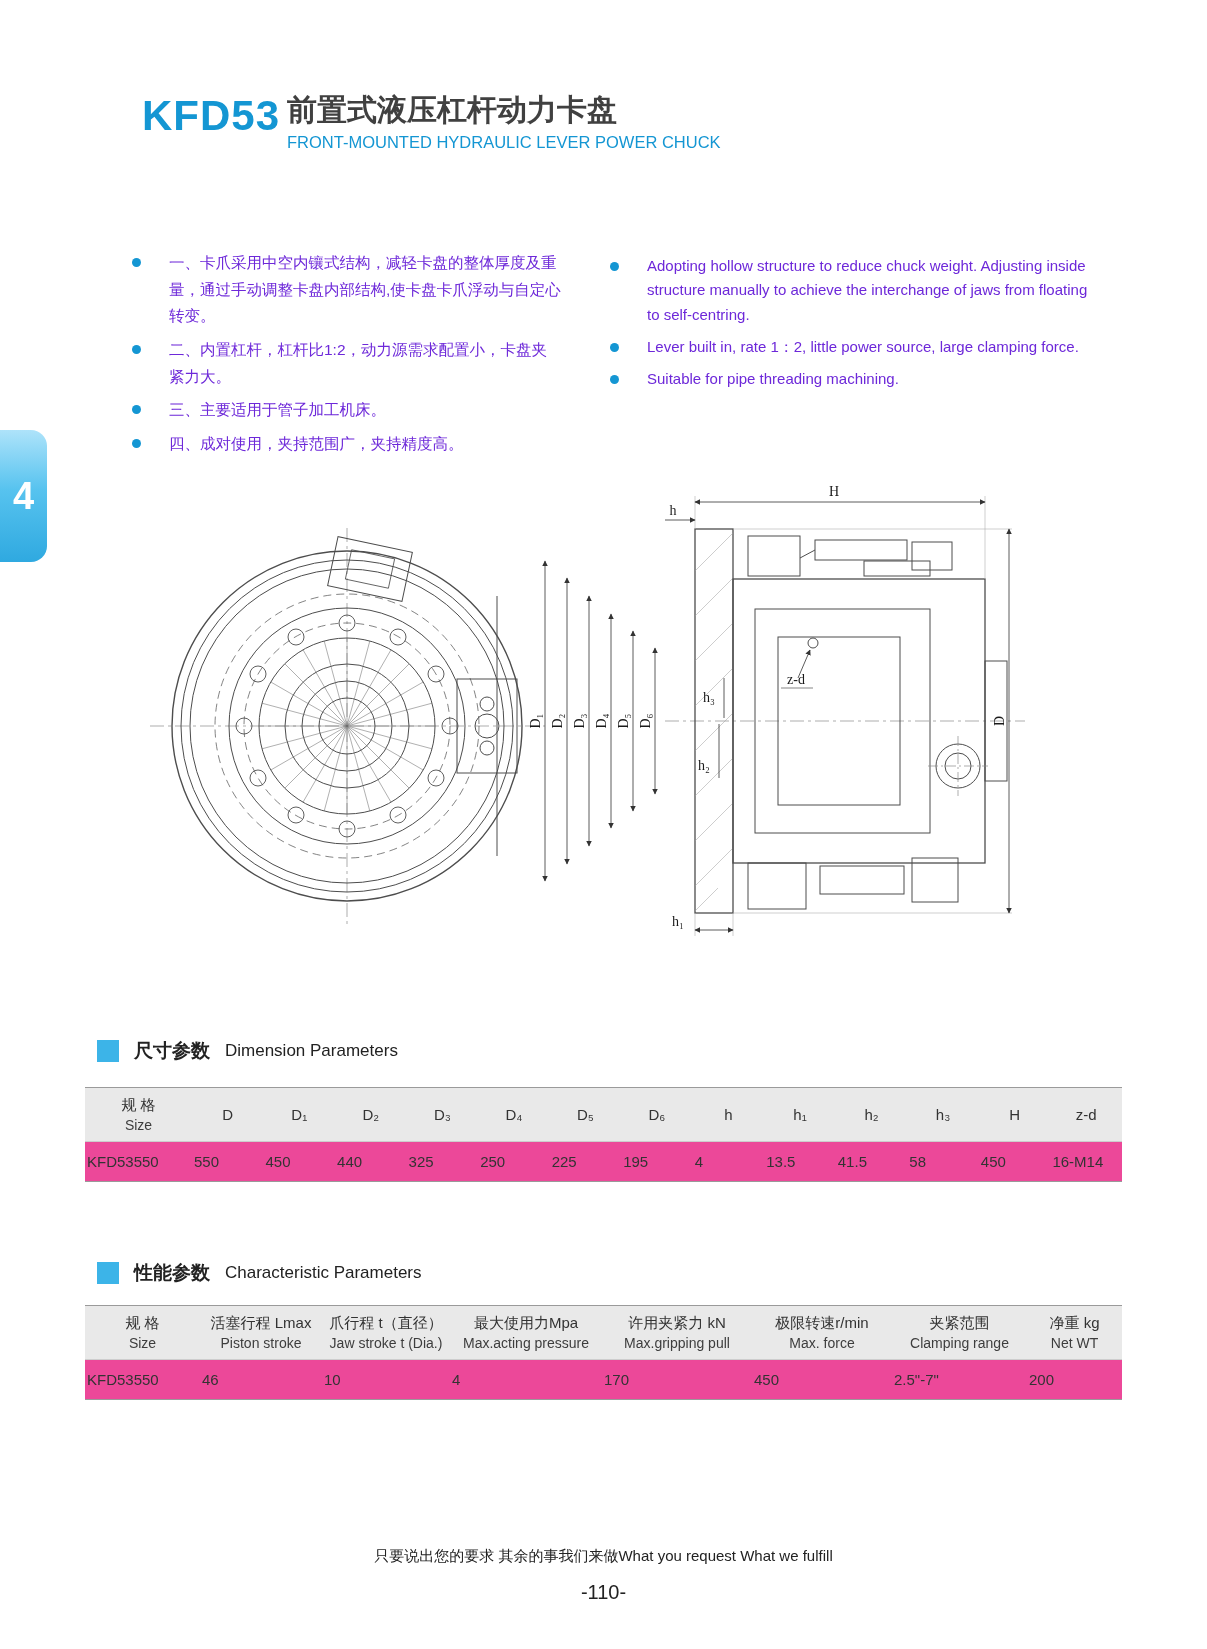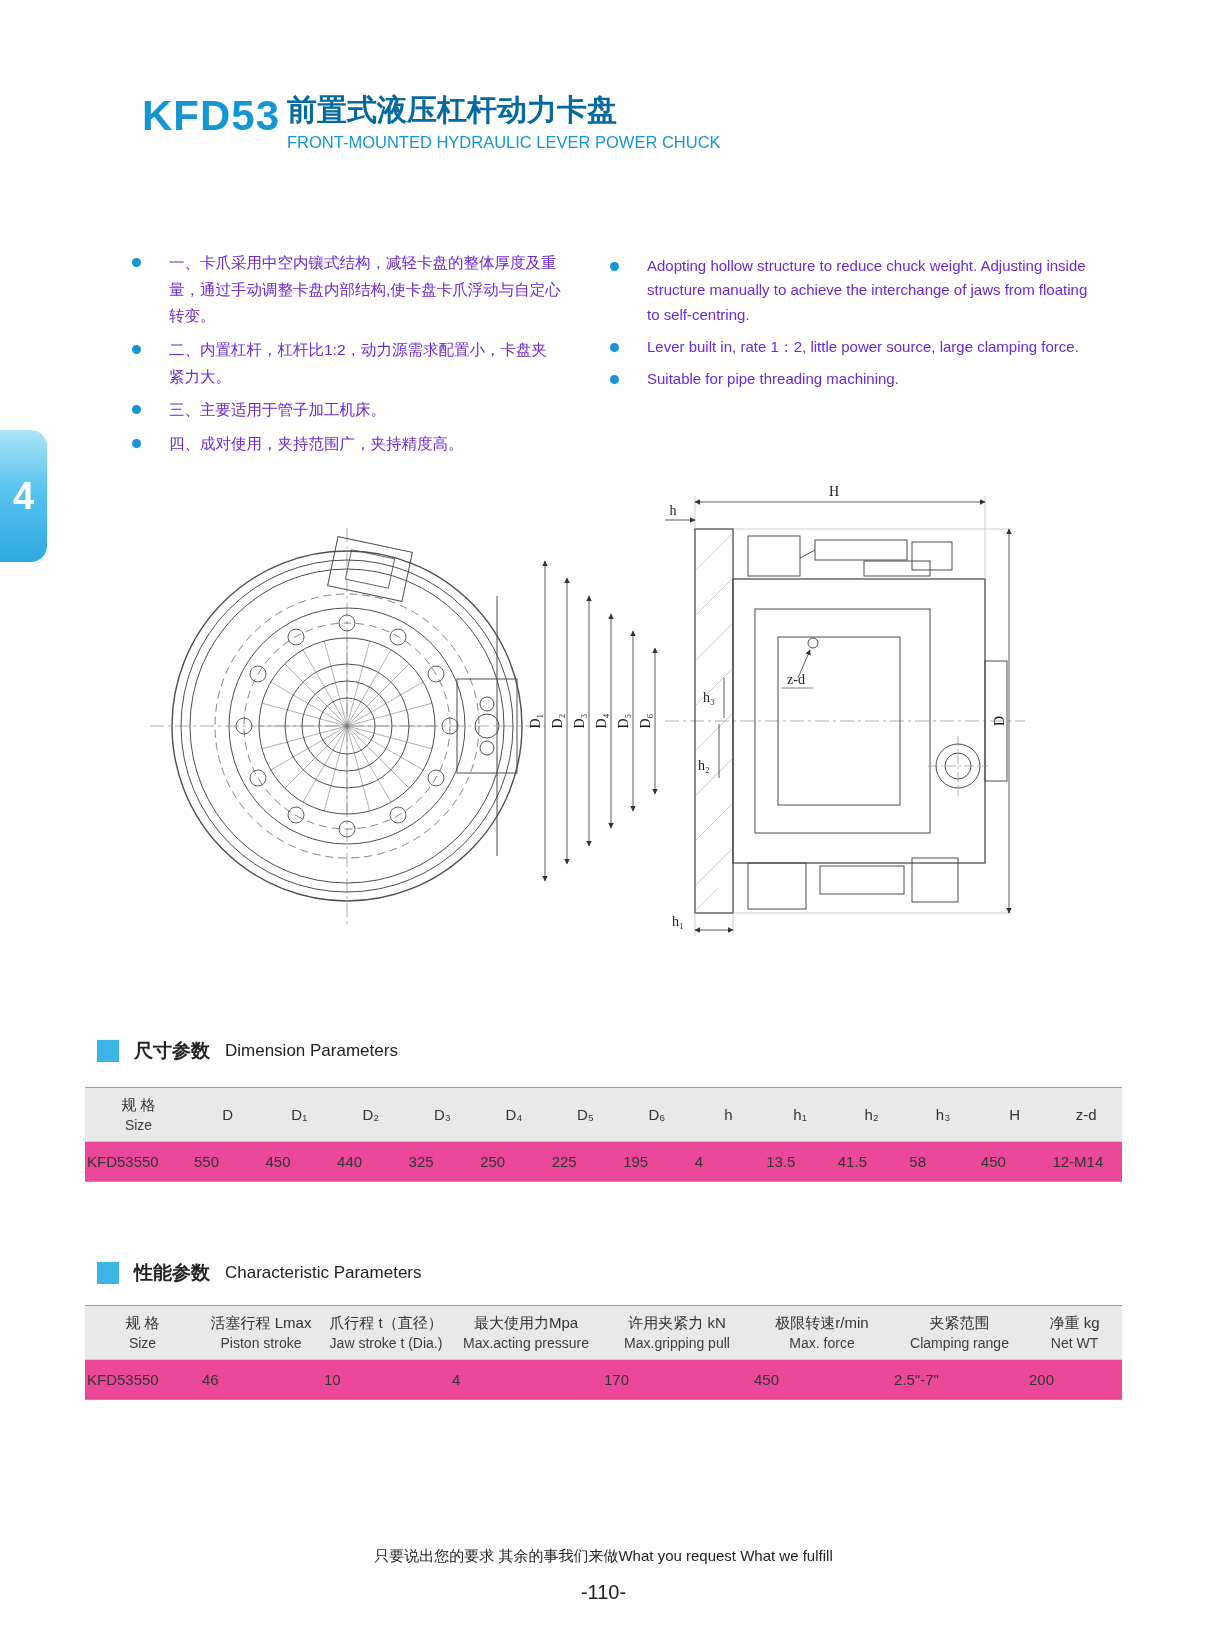--- a/index.html
+++ b/index.html
@@ -6,21 +6,21 @@
   html,body { background:#ffffff; }
   .page {
     position:relative; width:1207px; height:1649px; margin:0 auto;
     background:#ffffff; font-family:"Liberation Sans", sans-serif; color:#1a1a1a;
     overflow:hidden;
   }
   .abs { position:absolute; }
 
   
   .model   { left:142px; top:92px;  font-size:42px; font-weight:700; color:#1496d3; letter-spacing:1px; }
-  .title-cn{ left:287px; top:90px;  font-size:30px; font-weight:700; color:#0369a1; }
+  .title-cn{ left:287px; top:90px;  font-size:30px; font-weight:700; color:#404040; }
   .title-en{ left:287px; top:133px; font-size:16.5px; color:#1496d3; }
 
   
   .features-cn { left:132px; top:250px; width:430px; }
   .features-en { left:610px; top:254px; width:478px; }
   .feat { display:flex; gap:28px; margin-bottom:7px; font-size:15.5px; line-height:1.72; color:#6d28d9; }
   .features-en .feat { font-size:15px; line-height:1.62; margin-bottom:8px; }
   .dot { flex:0 0 9px; width:9px; height:9px; border-radius:50%; background:#1496d3; margin-top:8px; }
 
   
@@ -299,21 +299,21 @@
           <td>440</td>
           <td>325</td>
           <td>250</td>
           <td>225</td>
           <td>195</td>
           <td>4</td>
           <td>13.5</td>
           <td>41.5</td>
           <td>58</td>
           <td>450</td>
-          <td>12-M14</td>
+          <td>16-M14</td>
         </tr>
       </tbody>
     </table>
   </div>
 
   <div class="abs section-head" style="left:85px; top:1260px;">
     <span class="sq"></span>
     <span class="sec-cn">性能参数</span>
     <span class="sec-en">Characteristic Parameters</span>
   </div>

